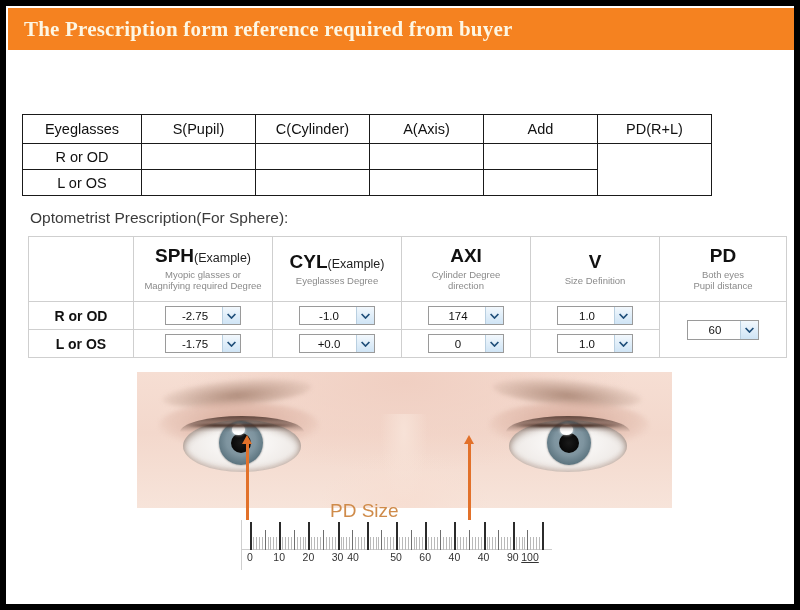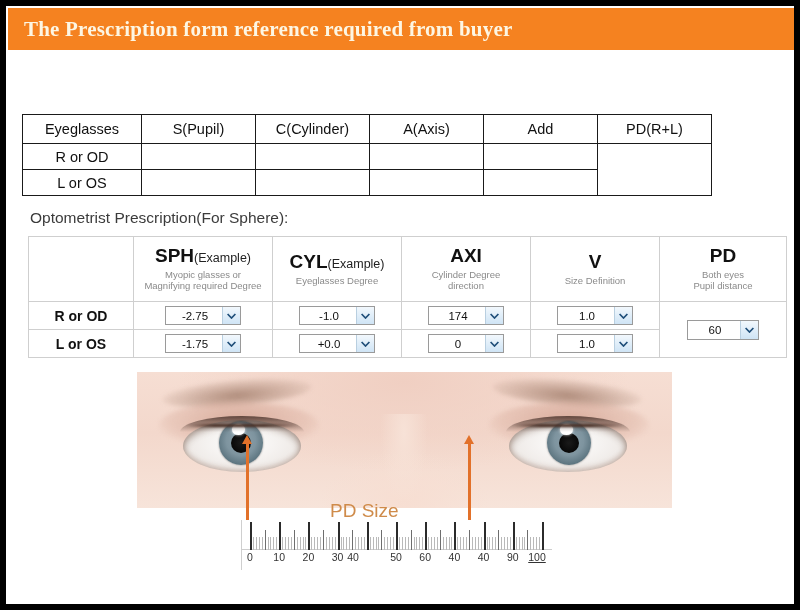--- a/index.html
+++ b/index.html
@@ -721,18 +721,18 @@
           <div class="num" style="left: 8px;">0</div>
           <div class="num" style="left: 37.2px;">10</div>
           <div class="num" style="left: 66.4px;">20</div>
           <div class="num" style="left: 95.6px;">30</div>
           <div class="num" style="left: 111px;">40</div>
           <div class="num" style="left: 154px;">50</div>
           <div class="num" style="left: 183.2px;">60</div>
           <div class="num" style="left: 212.4px;">40</div>
           <div class="num" style="left: 241.6px;">40</div>
           <div class="num" style="left: 270.8px;">90</div>
-          <div class="num" style="left: 295px; text-decoration: underline;">100</div>
+          <div class="num" style="left: 288px; text-decoration: underline;">100</div>
         </div>
     </div>
 
   </div>
 </div>
 
 </body></html>

